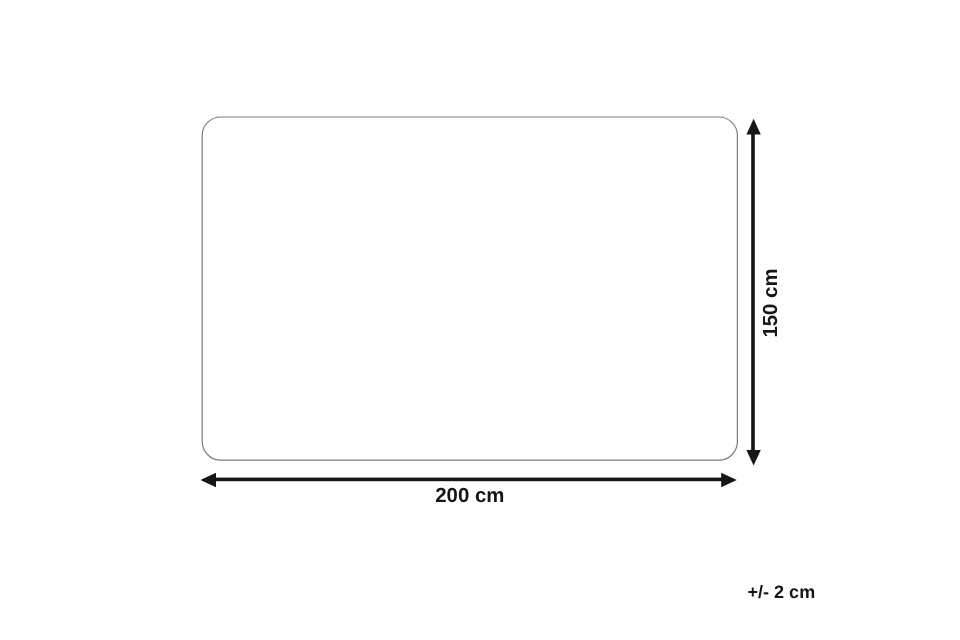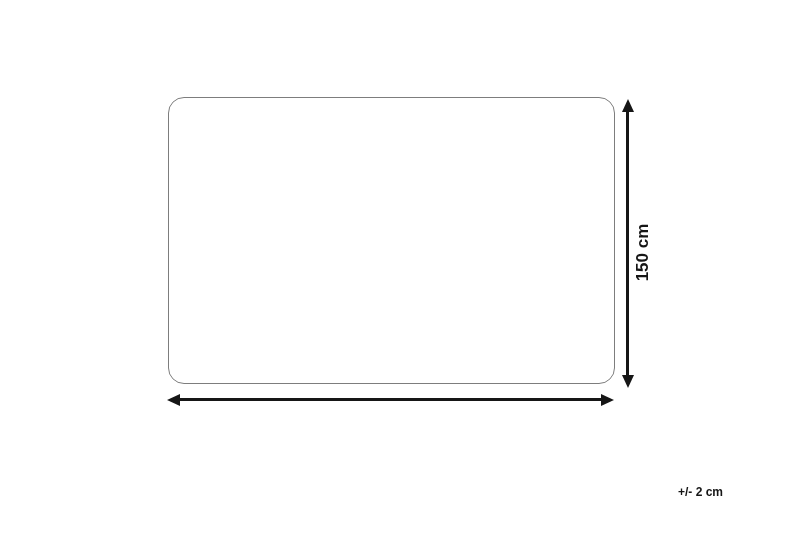--- a/index.html
+++ b/index.html
@@ -102,22 +102,22 @@
     left: 597px; top: 240px;
     width: 90px; height: 25px;
     line-height: 25px;
     text-align: center;
     font-size: 17px;
     transform: rotate(-90deg);
   }
   .label-tolerance {
     left: 623px; top: 485px;
     width: 100px;
-    text-align: right;
-    font-size: 12px;
+    text-align: left;
+    font-size: 15px;
   }
 </style>
 </head>
 <body>
 
 <div class="stage">
 
   <div class="outline"></div>
 
   <div class="h-arrow">
@@ -125,18 +125,19 @@
     <div class="line"></div>
     <div class="head-right"></div>
   </div>
 
   <div class="v-arrow">
     <div class="head-top"></div>
     <div class="line"></div>
     <div class="head-bottom"></div>
   </div>
 
+  <div class="label label-width">200 cm</div>
 
   <div class="label label-height">150 cm</div>
 
   <div class="label label-tolerance">+/- 2 cm</div>
 
 </div>
 
 </body></html>

